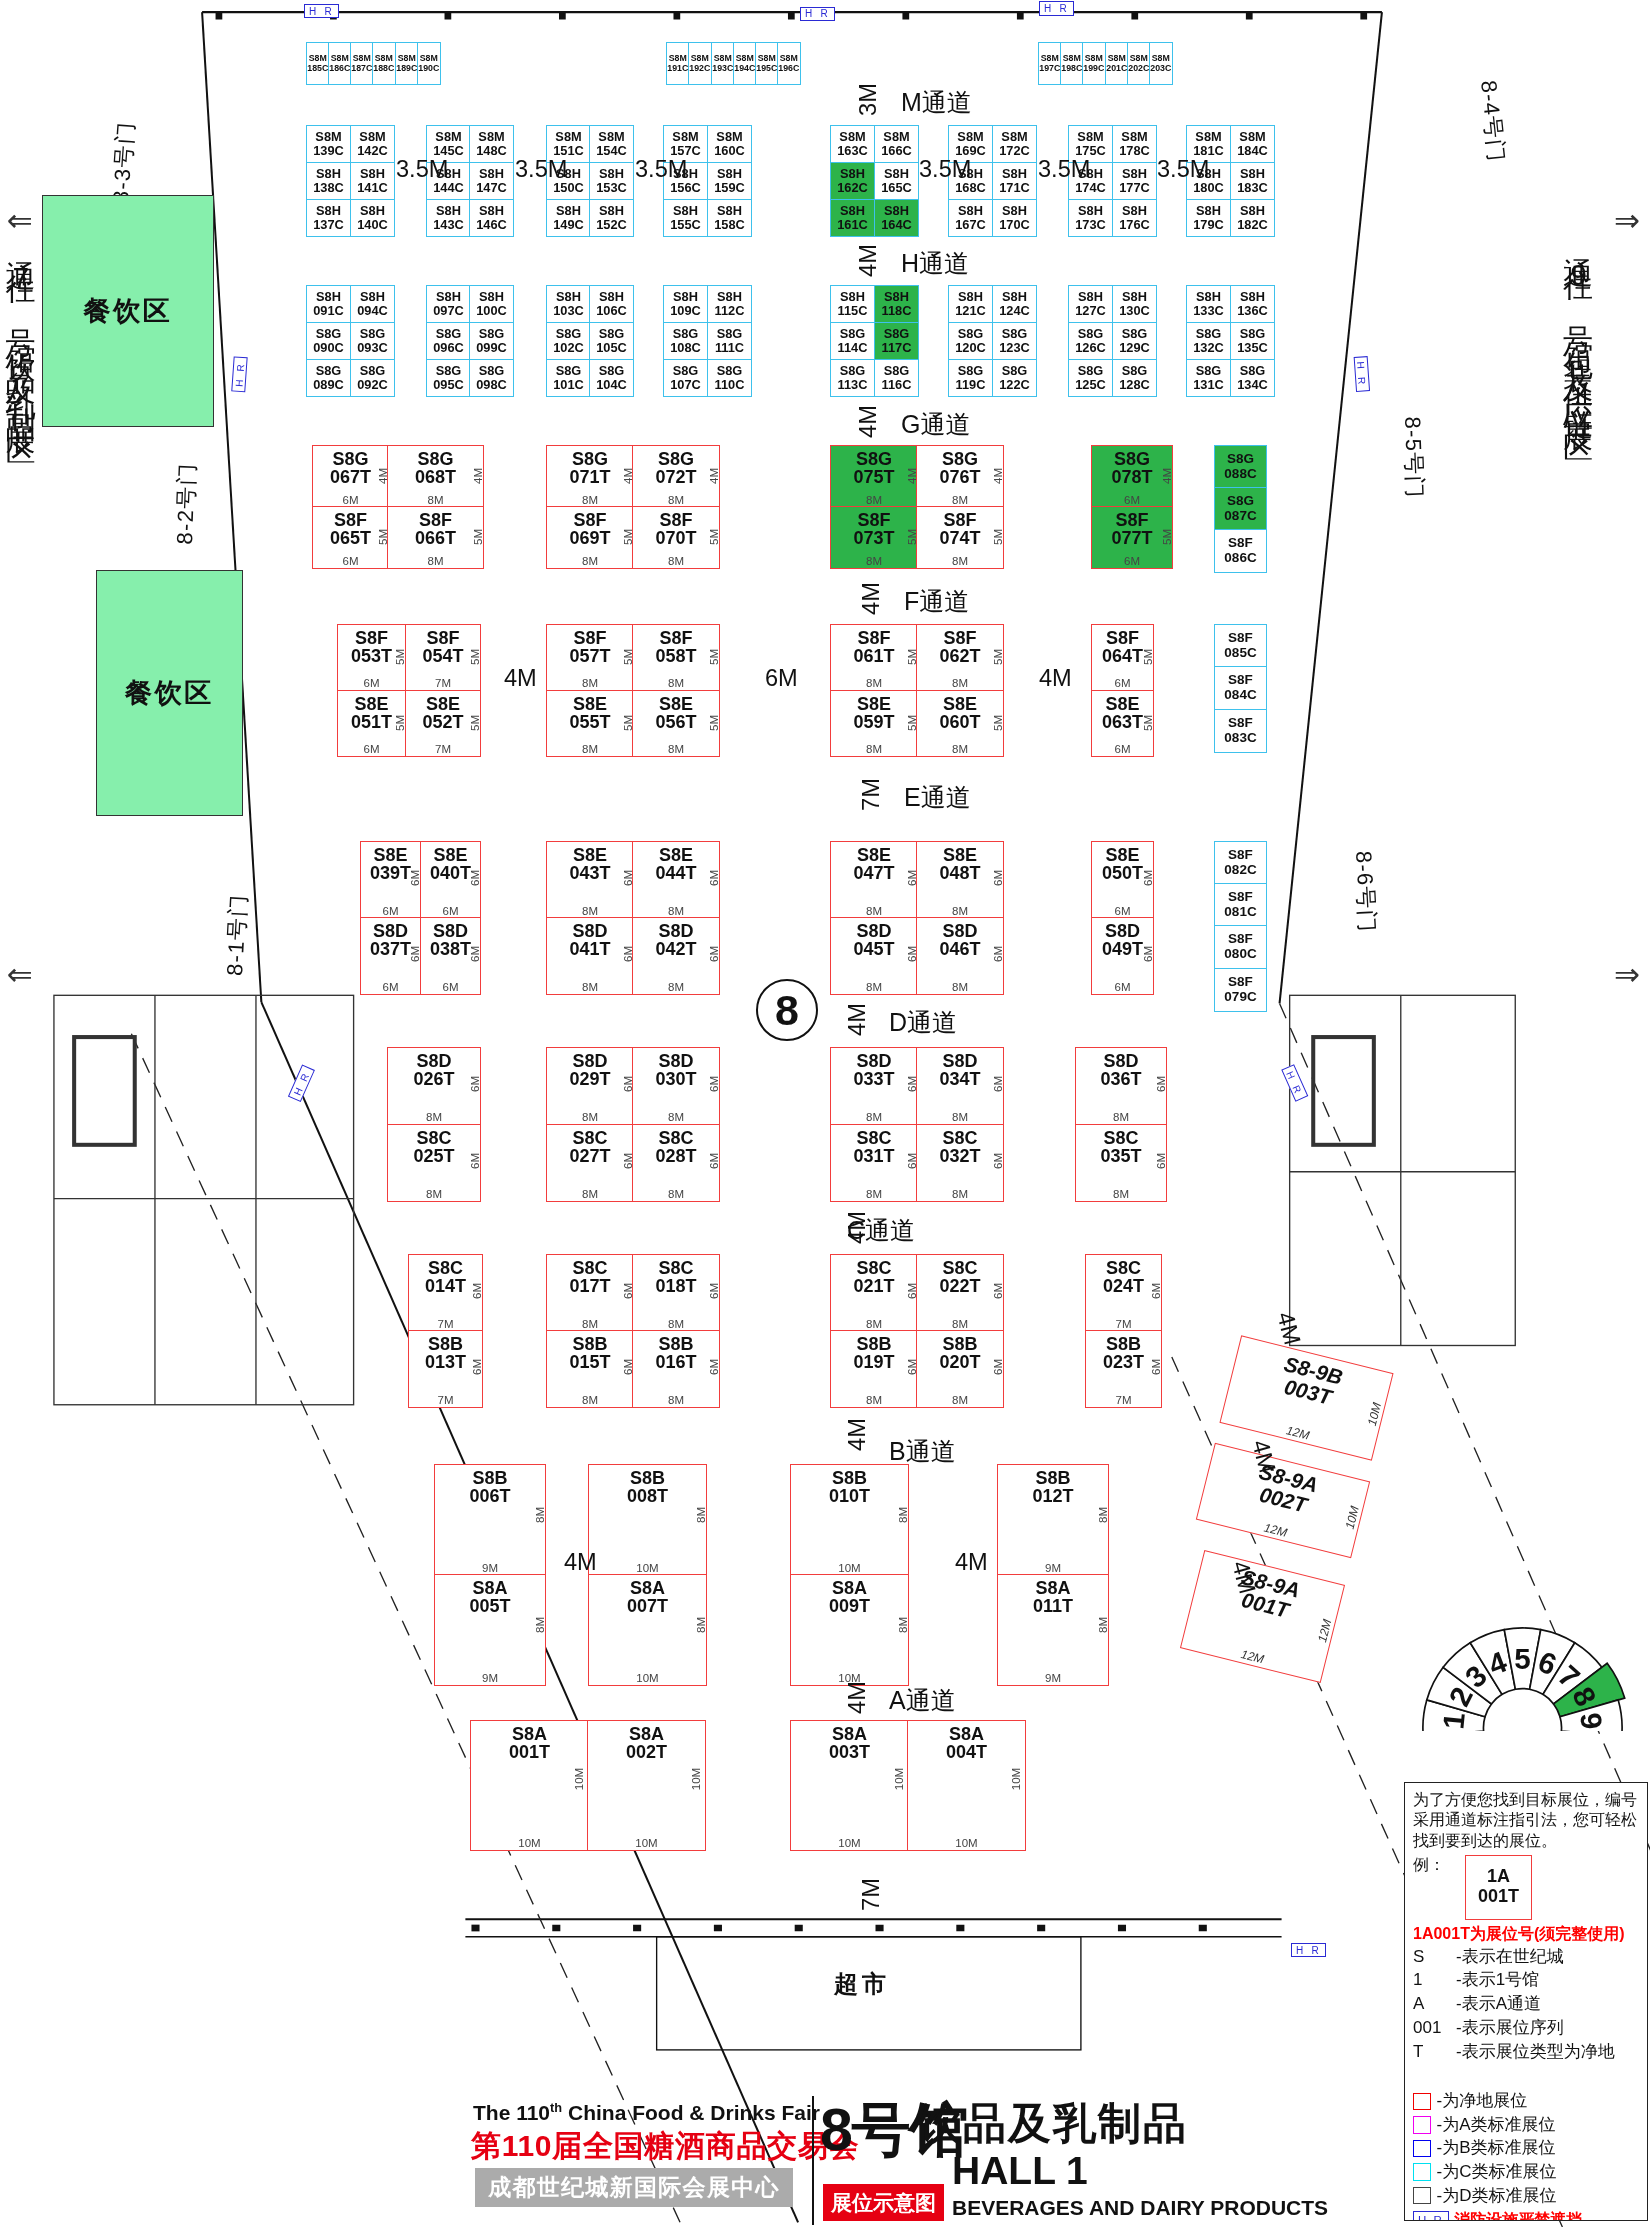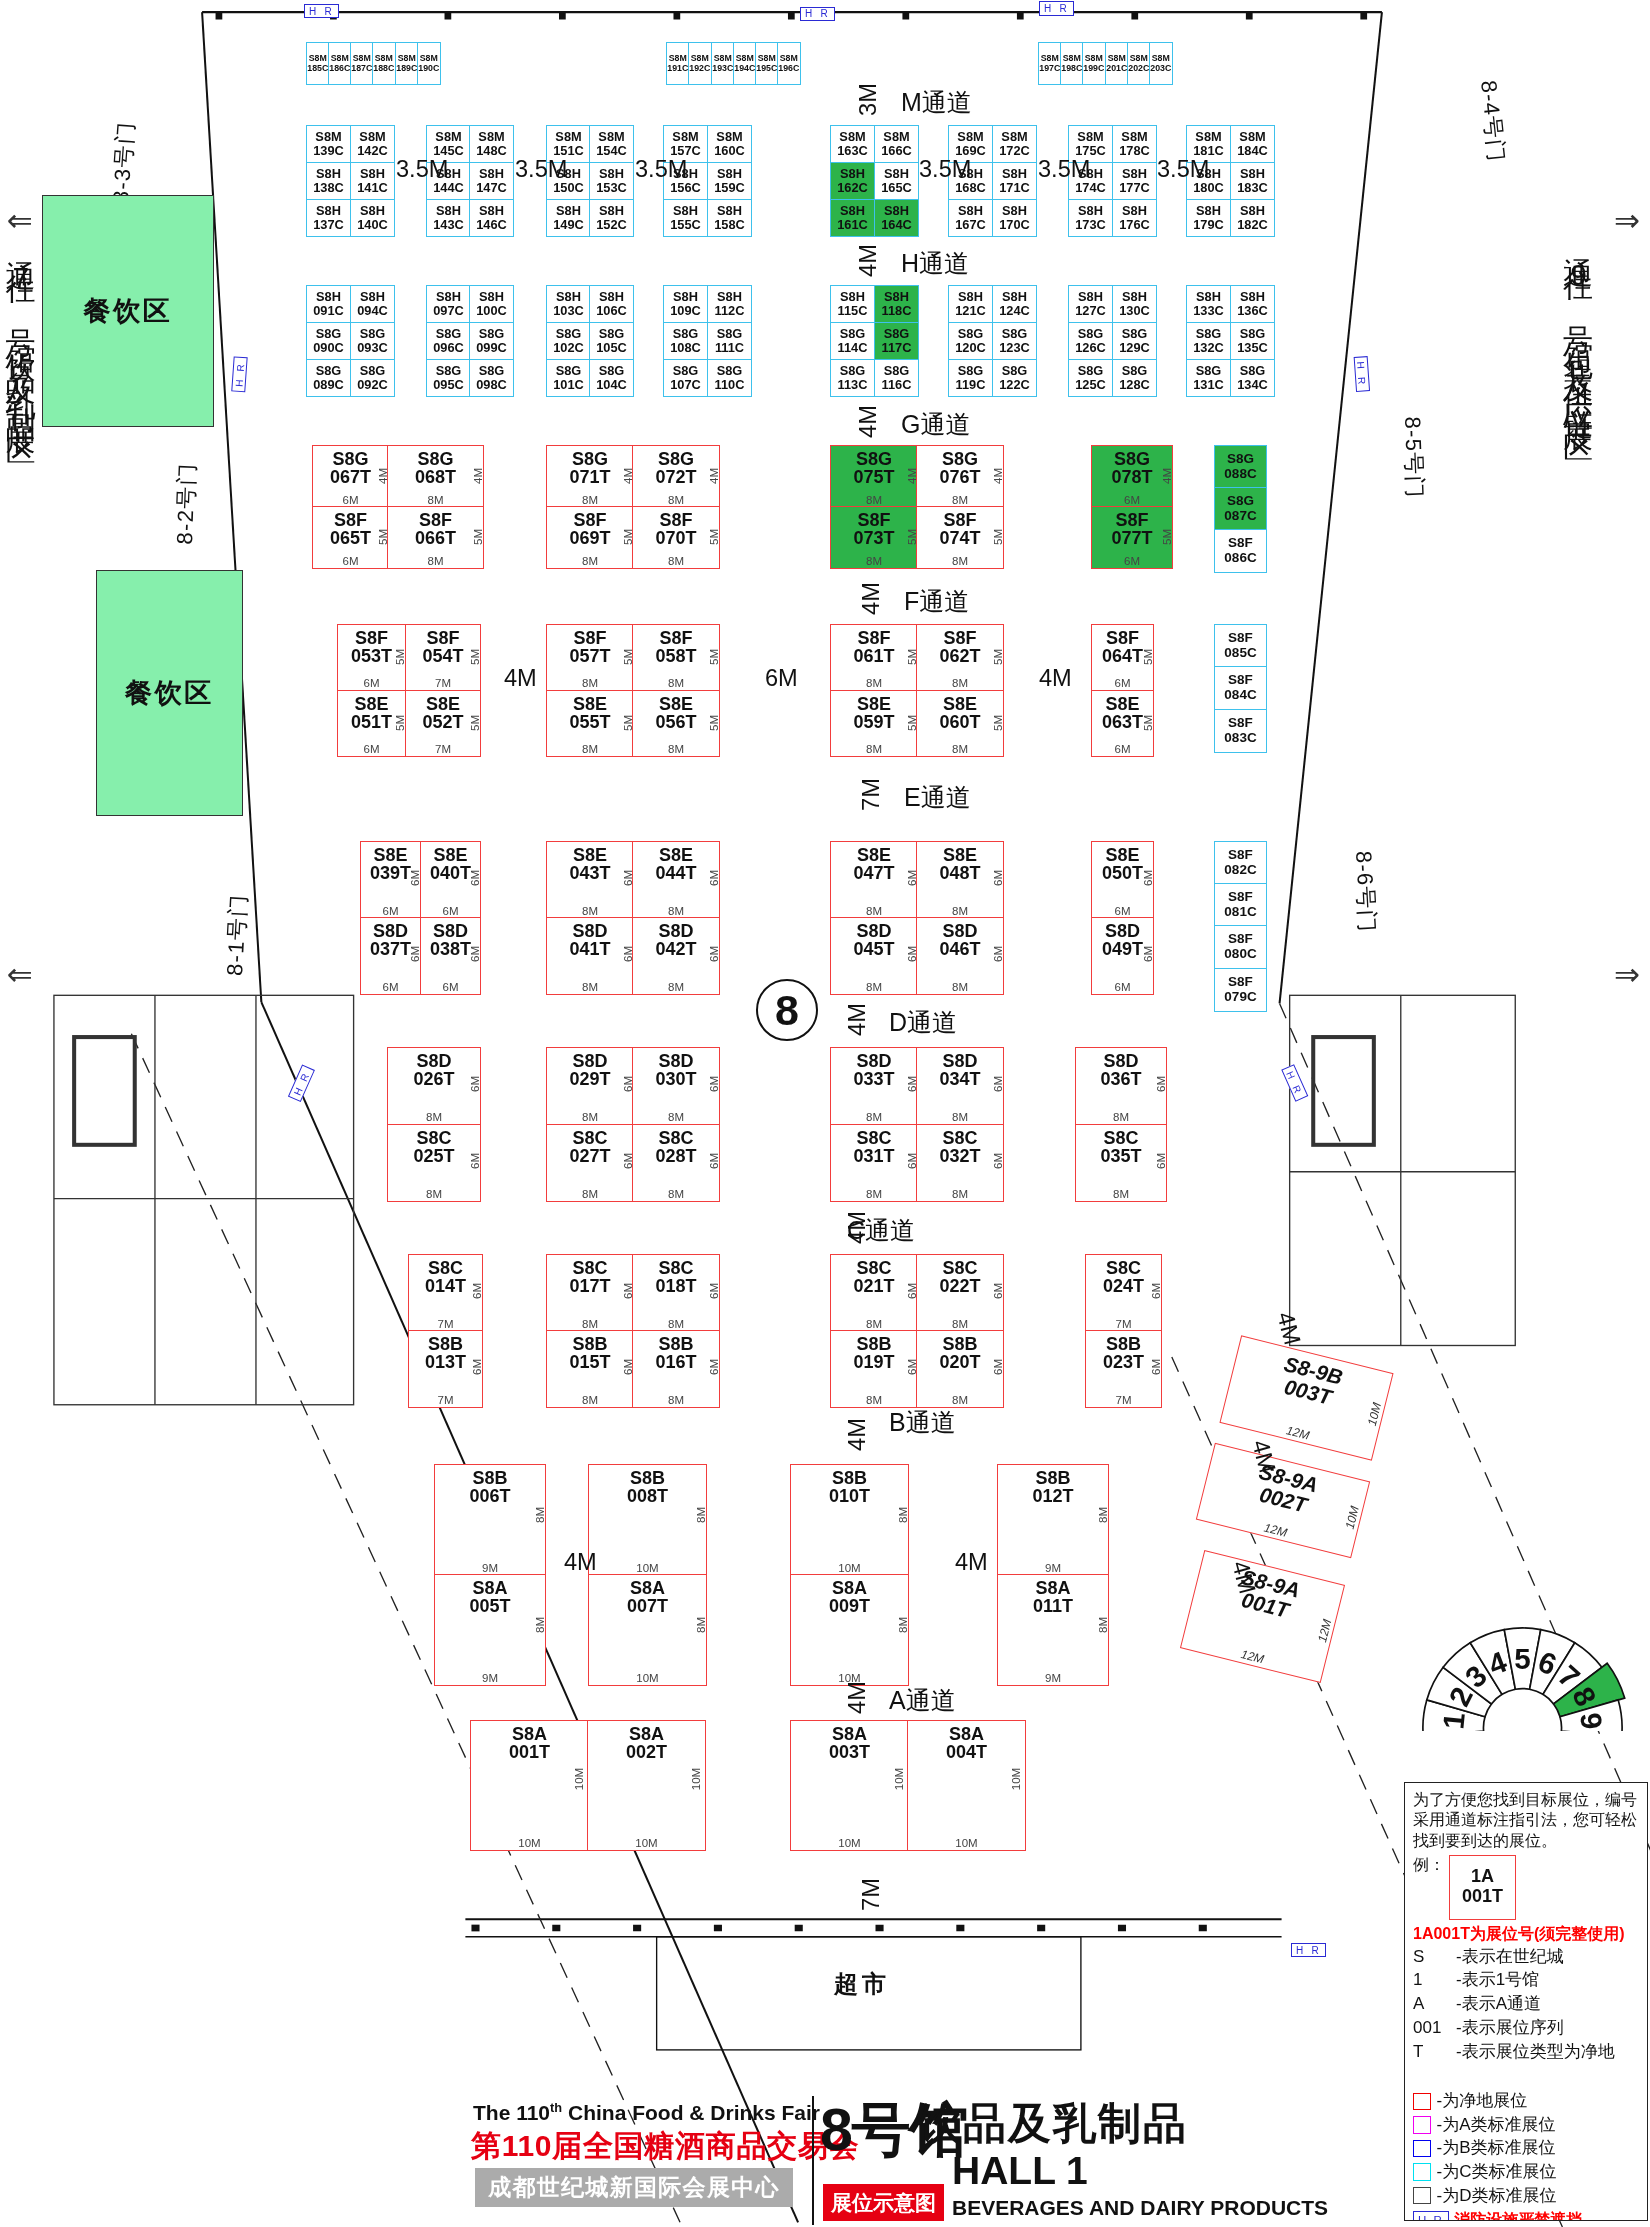--- a/index.html
+++ b/index.html
@@ -30,21 +30,21 @@
   .dining{position:absolute;box-sizing:border-box;border:1.3px solid #333;background:#86efac;display:flex;align-items:center;justify-content:center;
           font-size:27px;font-weight:bold;letter-spacing:2.7px;}
   .circle8{position:absolute;width:58px;height:58px;border:2px solid #111;border-radius:50%;background:#fff;
            display:flex;align-items:center;justify-content:center;font-size:43px;font-weight:bold;}
   .hrb{position:absolute;border:1.3px solid #2A2AD4;color:#2A2AD4;background:#fff;font-size:10px;padding:0.7px 4px;letter-spacing:2.7px;white-space:nowrap;}
   .mlabel{position:absolute;font-size:24px;font-weight:bold;letter-spacing:4px;}
   
   .legend{position:absolute;left:1404px;top:1782px;width:244px;height:439px;border:1.3px solid #222;background:#fff;
           box-sizing:border-box;padding:6.7px 5.4px 4px 8px;font-size:16px;line-height:1.3;overflow:hidden;}
   .lg-ex{display:flex;align-items:flex-start;margin-top:2.7px;}
-  .lg-exbox{width:65px;height:63px;border:1.3px solid #F23D3D;margin-left:4px;display:flex;flex-direction:column;
+  .lg-exbox{width:65px;height:63px;border:1.3px solid #F23D3D;margin-left:20px;display:flex;flex-direction:column;
             align-items:center;justify-content:center;font-weight:bold;font-size:18px;line-height:1.1;}
   .lg-note{color:#F00;font-weight:bold;font-size:16px;margin-top:4px;}
   .code-row{display:flex;font-size:17px;line-height:1.4;}
   .ck{width:43px;flex:none;}
   .sw-row{display:flex;align-items:center;font-size:17px;height:23.6px;}
   .sw{width:17.5px;height:17.5px;border:1.3px solid;margin-right:6px;flex:none;background:#fff;box-sizing:border-box;}
   .lg-fire{display:flex;align-items:center;margin-top:2.7px;}
   .hrbox{border:1.3px solid #2A2AD4;color:#2A2AD4;padding:0.7px 4px;font-size:11.5px;margin-right:5.4px;letter-spacing:2px;flex:none;}
   .firetxt{color:#F00;font-weight:bold;font-size:16px;white-space:nowrap;}
   
@@ -1178,21 +1178,21 @@
     <div class="aname" style="position: absolute; left: 901px; top: 408px;">G通道</div>
     <div class="agap" style="position: absolute; left: 855px; top: 585px;">4M</div>
     <div class="aname" style="position: absolute; left: 904px; top: 585px;">F通道</div>
     <div class="agap" style="position: absolute; left: 855px; top: 781px;">7M</div>
     <div class="aname" style="position: absolute; left: 904px; top: 781px;">E通道</div>
     <div class="agap" style="position: absolute; left: 841px; top: 1006px;">4M</div>
     <div class="aname" style="position: absolute; left: 889px; top: 1006px;">D通道</div>
     <div class="agap" style="position: absolute; left: 841px; top: 1214px;">4M</div>
     <div class="aname" style="position: absolute; left: 847px; top: 1214px;">C通道</div>
     <div class="agap" style="position: absolute; left: 841px; top: 1421px;">4M</div>
-    <div class="aname" style="position: absolute; left: 889px; top: 1406px;">B通道</div>
+    <div class="aname" style="position: absolute; left: 889px; top: 1435px;">B通道</div>
     <div class="agap" style="position: absolute; left: 841px; top: 1684px;">4M</div>
     <div class="aname" style="position: absolute; left: 889px; top: 1684px;">A通道</div>
     <div class="agap" style="position: absolute; left: 855px; top: 1881px;">7M</div>
     <div class="flab" style="position: absolute; left: 396px; top: 156px;">3.5M</div>
     <div class="flab" style="position: absolute; left: 515px; top: 156px;">3.5M</div>
     <div class="flab" style="position: absolute; left: 635px; top: 156px;">3.5M</div>
     <div class="flab" style="position: absolute; left: 919px; top: 156px;">3.5M</div>
     <div class="flab" style="position: absolute; left: 1038px; top: 156px;">3.5M</div>
     <div class="flab" style="position: absolute; left: 1157px; top: 156px;">3.5M</div>
     <div class="flab" style="position: absolute; left: 504px; top: 665px;">4M</div>

